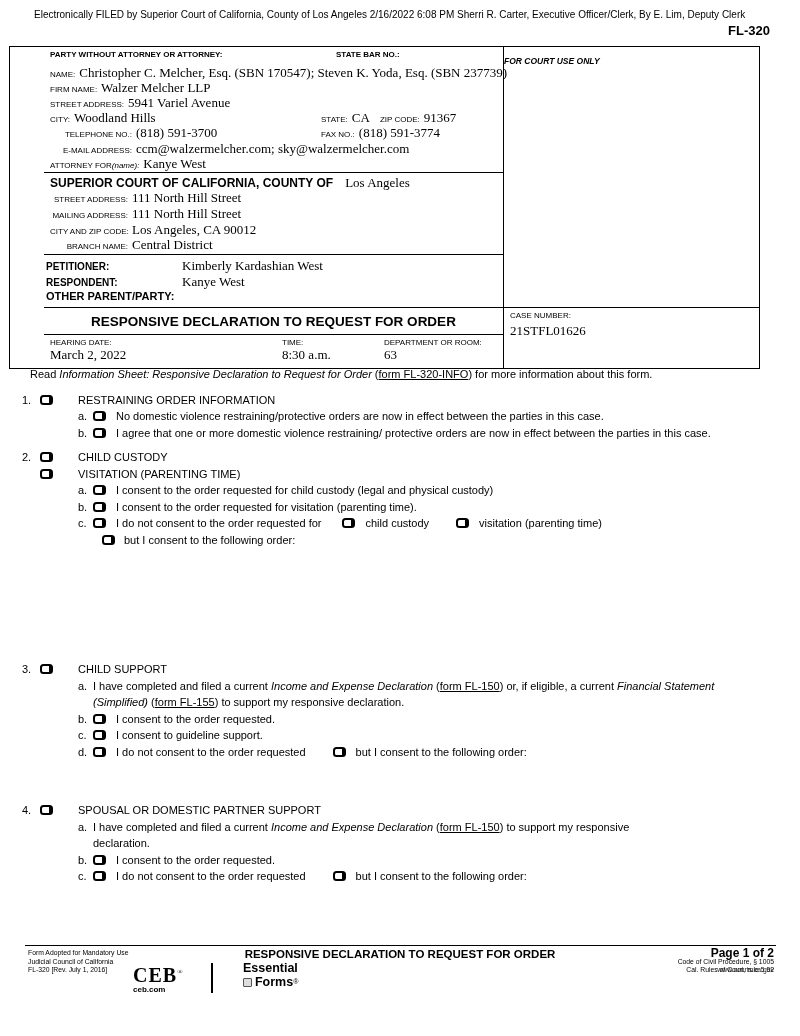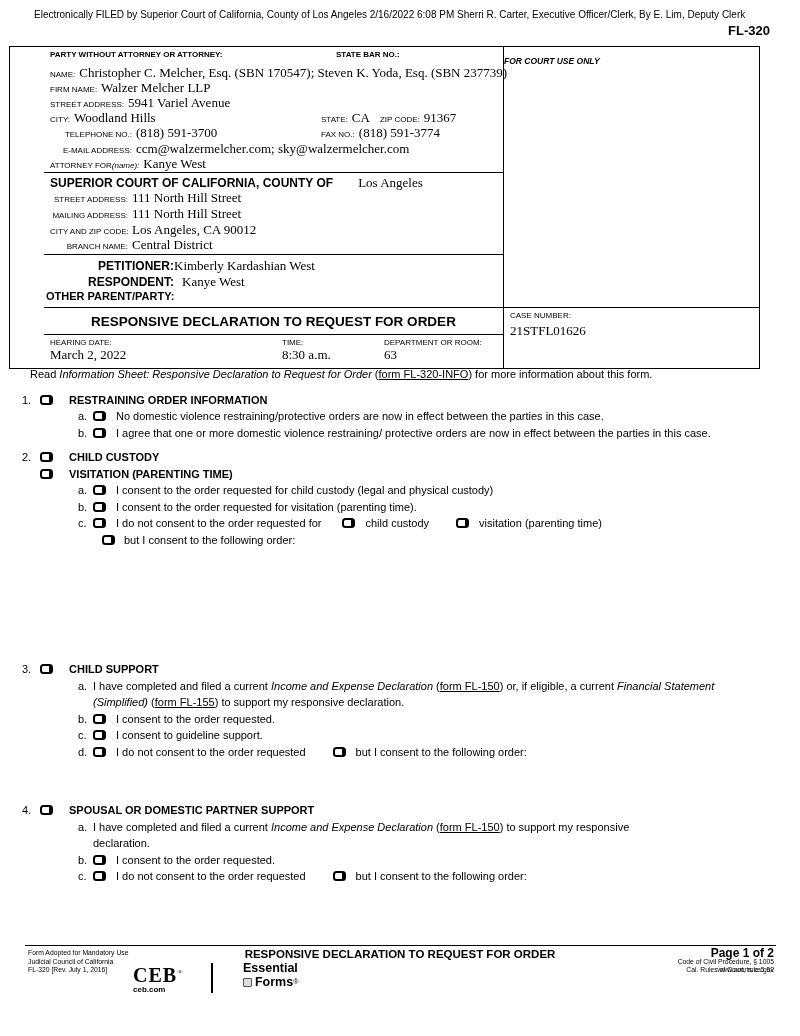--- a/index.html
+++ b/index.html
@@ -31,21 +31,21 @@
   .lab-gap { margin-left:10px; }
   .it { font-style:italic; }
 
   .court-block { padding:2px 4px 1px 6px; border-bottom:1.5px solid #000; }
   .cb-row { height:15.6px; display:flex; align-items:baseline; }
   .court-head-label { font-size:12px; font-weight:bold; }
   .lab-right78 { display:inline-block; width:78px; text-align:right; }
 
   .parties-block { padding:3px 4px 1px 2px; }
   .pt-row { height:16px; display:flex; align-items:baseline; }
-  .pt-label { display:inline-block; width:128px; text-align:right; font-size:12px; font-weight:bold; white-space:nowrap; }
+  .pt-label { display:inline-block; width:128px; text-align:left; font-size:10px; font-weight:bold; white-space:nowrap; }
   .pt-label-left { font-size:11px; font-weight:bold; }
 
   .bottom-grid { display:flex; border-top:1.5px solid #000; }
   .left-bottom { width:459px; }
   .title-cell { border-bottom:1.5px solid #000; text-align:center; font-weight:bold; font-size:13.5px; padding:6px 2px 5px; }
   .hearing-row { display:flex; padding:3px 6px 5px; }
   .h-col1 { width:232px; } .h-col2 { width:102px; } .h-col3 { flex:1; }
   .case-cell { flex:1; border-left:1.5px solid #000; padding:3px 6px; }
   .case-val { margin-top:3px; }
 
@@ -56,21 +56,21 @@
     border-radius:3.5px; background:#fff;
   }
 
   
   .body { position:absolute; top:366px; left:22px; width:756px; font-size:11px; line-height:16.5px; }
   .info-line { margin-left:8px; margin-bottom:9px; }
   .ulink { text-decoration:underline; }
   .row { display:flex; align-items:center; }
   .rowt { display:flex; align-items:flex-start; }
   .num { width:18px; }
-  .headlab { font-weight:bold; margin-left:16px; white-space:nowrap; }
+  .headlab { font-weight:normal; margin-left:25px; white-space:nowrap; }
   .ind-head2 { margin-left:18px; }
   .item { margin-left:56px; }
   .letter { width:15px; flex-shrink:0; }
   .itext { margin-left:10px; }
   .atext { margin-left:0; max-width:650px; }
   .w1b { max-width:600px; }
   .w4a { max-width:575px; }
   .icb { display:inline-block; vertical-align:-1px; }
   .gap21 { margin-left:21px; } .gap27 { margin-left:27px; } .gap10 { margin-left:10px; }
   .subrow { margin-left:80px; }
@@ -150,21 +150,21 @@
           <div class="ab-row">
             <span class="label">ATTORNEY FOR </span>
             <span class="label it">(name):</span>
             <span class="value v-gap">Kanye West</span>
           </div>
         </div>
 
         <div class="court-block">
           <div class="cb-row">
             <span class="court-head-label">SUPERIOR COURT OF CALIFORNIA, COUNTY OF</span>
-            <span class="value" style="margin-left:25px">Los Angeles</span>
+            <span class="value" style="margin-left:12px">Los Angeles</span>
           </div>
           <div class="cb-row">
             <span class="label lab-right78">STREET ADDRESS:</span>
             <span class="value v-gap">111 North Hill Street</span>
           </div>
           <div class="cb-row">
             <span class="label lab-right78">MAILING ADDRESS:</span>
             <span class="value v-gap">111 North Hill Street</span>
           </div>
           <div class="cb-row">
@@ -173,21 +173,21 @@
           </div>
           <div class="cb-row">
             <span class="label lab-right78">BRANCH NAME:</span>
             <span class="value v-gap">Central District</span>
           </div>
         </div>
 
         <div class="parties-block">
           <div class="pt-row">
             <span class="pt-label">PETITIONER:</span>
-            <span class="value" style="">Kimberly Kardashian West</span>
+            <span class="value" style="margin-left:8px">Kimberly Kardashian West</span>
           </div>
           <div class="pt-row">
             <span class="pt-label">RESPONDENT:</span>
             <span class="value" style="margin-left:8px">Kanye West</span>
           </div>
           <div class="pt-row">
             <span class="pt-label-left">OTHER PARENT/PARTY:</span>
           </div>
         </div>
 

